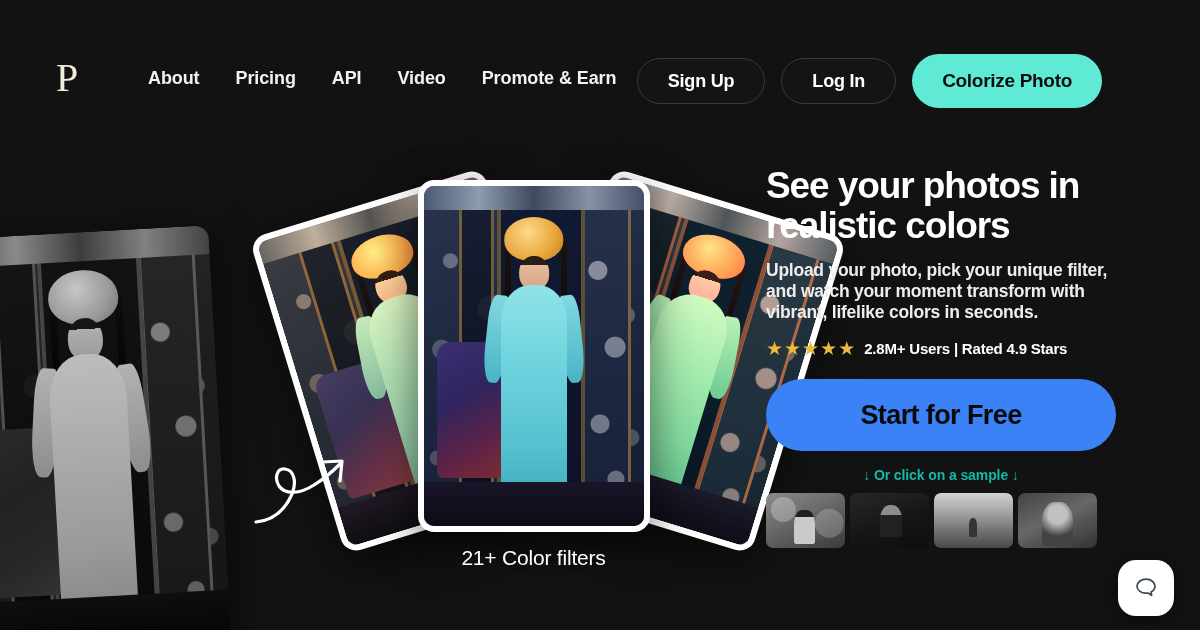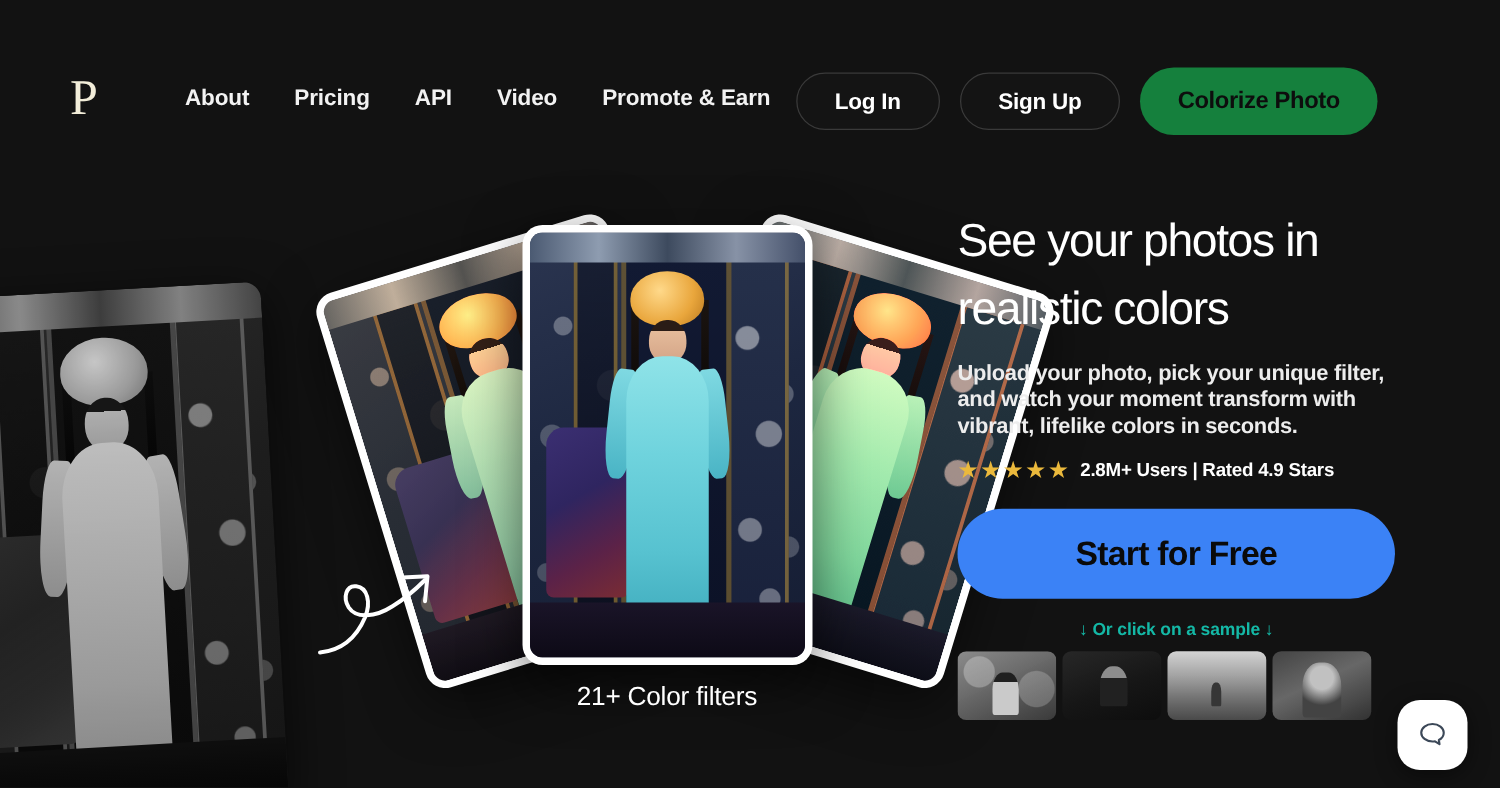--- a/index.html
+++ b/index.html
@@ -26,21 +26,21 @@
   }
   .nav-actions { position:absolute; right:98px; top:54px; display:flex; align-items:center; gap:16px; z-index:50; }
   .btn-ghost {
     height:46px; padding:0 30px; border-radius:999px;
     background:#141414; border:1px solid #3a3a3a; color:#ffffff;
     font-size:18px; font-weight:700; letter-spacing:-0.2px;
     display:flex; align-items:center; justify-content:center; white-space:nowrap;
   }
   .btn-white {
     height:54px; padding:0 30px; border-radius:999px;
-    background:#15803d; border:none; color:#0d0d0d;
+    background:#5eead4; border:none; color:#0d0d0d;
     font-size:19px; font-weight:700; letter-spacing:-0.3px;
     display:flex; align-items:center; justify-content:center; white-space:nowrap;
   }
 
   
   .bw-photo {
     position:absolute; left:-38px; top:232px;
     width:258px; height:420px; border-radius:14px;
     transform:rotate(-3.2deg);
     overflow:hidden; z-index:5;
@@ -143,21 +143,21 @@
     position:absolute; left:0; top:546px; width:1067px; text-align:center;
     color:#ffffff; font-size:21px; font-weight:400; letter-spacing:-.2px; z-index:15;
   }
 
   
   .curly-arrow { position:absolute; left:252px; top:442px; width:110px; height:86px; z-index:13; }
 
   
   .hero { position:absolute; left:766px; top:166px; width:400px; z-index:20; }
   .headline {
-    color:#ffffff; font-size:37px; line-height:54px; font-weight:400;
+    color:#ffffff; font-size:37px; line-height:40px; font-weight:700;
     letter-spacing:-1.1px; width:340px;
   }
   .subhead {
     margin-top:14px; color:#ededed; font-size:17.5px; line-height:21px;
     font-weight:600; letter-spacing:-.25px; width:345px;
   }
   .rating { margin-top:16px; display:flex; align-items:center; gap:8px; }
   .stars { display:flex; gap:2px; font-size:19px; line-height:19px; color:#EBB93C; letter-spacing:1px; }
   .rating-text { color:#ffffff; font-size:15px; font-weight:700; letter-spacing:-.2px; }
   .cta {
@@ -323,22 +323,22 @@
 
     <div class="nav-links">
       <a class="nav-link">About</a>
       <a class="nav-link">Pricing</a>
       <a class="nav-link">API</a>
       <a class="nav-link">Video</a>
       <a class="nav-link">Promote &amp; Earn</a>
     </div>
 
     <div class="nav-actions">
+      <button class="btn-ghost">Sign Up</button>
       <button class="btn-ghost">Log In</button>
-      <button class="btn-ghost">Sign Up</button>
       <button class="btn-white">Colorize Photo</button>
     </div>
   </div>
 
   <div class="chat">
     <svg width="26" height="26" viewBox="0 0 26 26" fill="none">
       <path d="M13 4.2c-5 0-9 3.1-9 7s4 7 9 7c.7 0 1.4-.06 2-.18l3.6 2.3-.5-3.3c2.4-1.25 3.9-3.5 3.9-5.82 0-3.9-4-7-9-7z" stroke="#3c4858" stroke-width="1.7" fill="none" stroke-linejoin="round"></path>
     </svg>
   </div>
 

